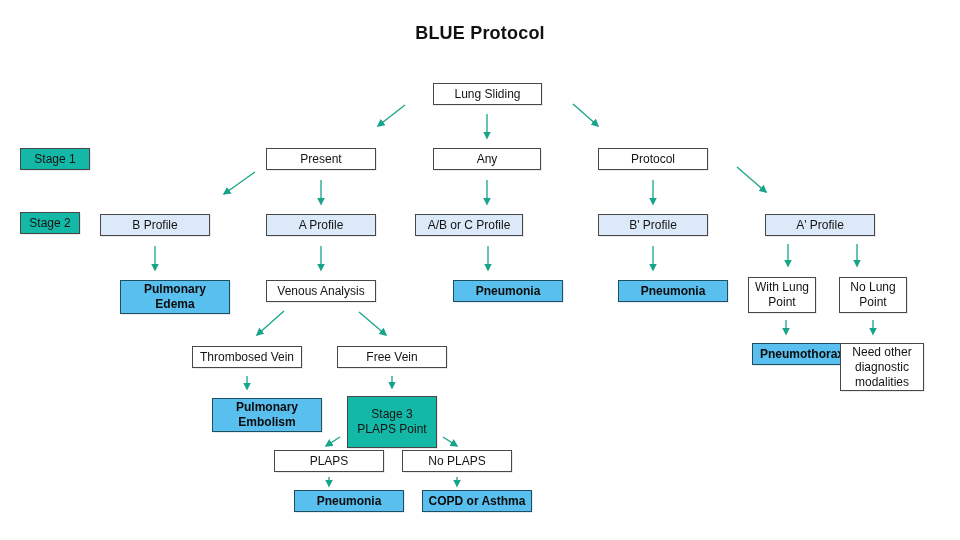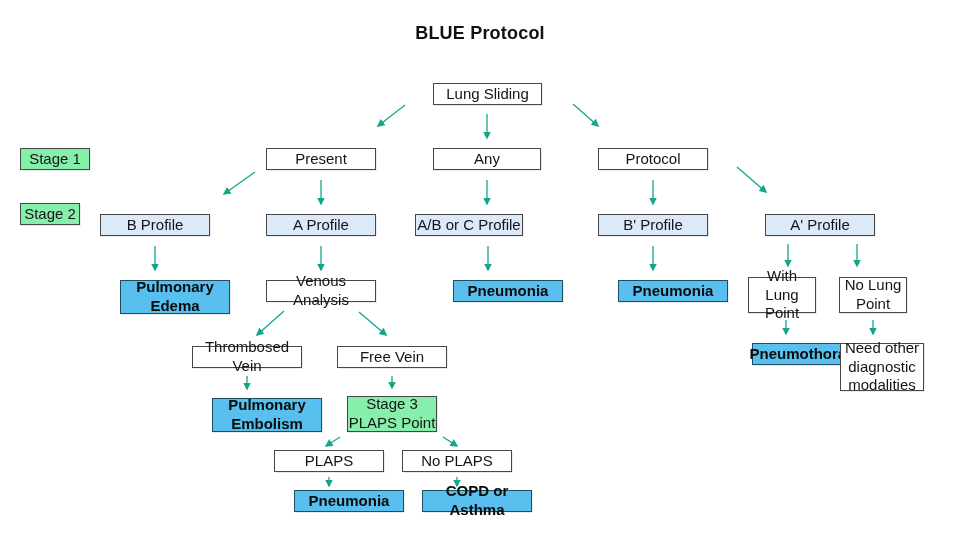--- a/index.html
+++ b/index.html
@@ -23,29 +23,29 @@
     position:absolute;left:0;top:0;width:960px;height:540px;
     pointer-events:none;
   }
   .node{
     position:absolute;
     box-sizing:border-box;
     display:flex;
     align-items:center;
     justify-content:center;
     text-align:center;
-    font-size:15px;
+    font-size:12px;
     line-height:1.25;
     color:#141414;
     background:#ffffff;
     border:1px solid #474747;
     white-space:pre-line;
     box-shadow:1px 1px 0 rgba(0,0,0,0.08);
   }
-  .node.mint{ background:#86efac; }
+  .node.mint{ background:#14b8a6; }
   .node.paleblue{ background:#dce9f8; }
   .node.blue{
     background:#58bfee;
     border:1.5px solid #1d4f63;
     font-weight:bold;
     color:#0b0b0b;
     margin-left:20px;
   }
   .edge-line{ stroke:#17a589; stroke-width:1.3; }
 </style>
@@ -88,21 +88,21 @@
     <line class="edge-line" x1="457" y1="477" x2="457" y2="486" marker-end="url(#arrowhead)"></line>
   </svg>
 
   <div class="node" style="left:433px;top:83px;width:109px;height:22px">Lung Sliding</div>
 
   <div class="node mint" style="left:20px;top:148px;width:70px;height:22px">Stage 1</div>
   <div class="node" style="left:266px;top:148px;width:110px;height:22px">Present</div>
   <div class="node" style="left:433px;top:148px;width:108px;height:22px">Any</div>
   <div class="node" style="left:598px;top:148px;width:110px;height:22px">Protocol</div>
 
-  <div class="node mint" style="left:20px;top:203px;width:60px;height:22px">Stage 2</div>
+  <div class="node mint" style="left:20px;top:212px;width:60px;height:22px">Stage 2</div>
   <div class="node paleblue" style="left:100px;top:214px;width:110px;height:22px">B Profile</div>
   <div class="node paleblue" style="left:266px;top:214px;width:110px;height:22px">A Profile</div>
   <div class="node paleblue" style="left:415px;top:214px;width:108px;height:22px">A/B or C Profile</div>
   <div class="node paleblue" style="left:598px;top:214px;width:110px;height:22px">B' Profile</div>
   <div class="node paleblue" style="left:765px;top:214px;width:110px;height:22px">A' Profile</div>
 
   <div class="node blue" style="left:100px;top:280px;width:110px;height:34px">Pulmonary
 Edema</div>
   <div class="node" style="left:266px;top:280px;width:110px;height:22px">Venous Analysis</div>
   <div class="node blue" style="left:433px;top:280px;width:110px;height:22px">Pneumonia</div>
@@ -114,21 +114,21 @@
 
   <div class="node" style="left:192px;top:346px;width:110px;height:22px">Thrombosed Vein</div>
   <div class="node" style="left:337px;top:346px;width:110px;height:22px">Free Vein</div>
   <div class="node blue" style="left:732px;top:343px;width:100px;height:22px">Pneumothorax</div>
   <div class="node" style="left:840px;top:343px;width:84px;height:48px">Need other
 diagnostic
 modalities</div>
 
   <div class="node blue" style="left:192px;top:398px;width:110px;height:34px">Pulmonary
 Embolism</div>
-  <div class="node mint" style="left:347px;top:396px;width:90px;height:36px">Stage 3
+  <div class="node mint" style="left:347px;top:396px;width:90px;height:52px">Stage 3
 PLAPS Point</div>
 
   <div class="node" style="left:274px;top:450px;width:110px;height:22px">PLAPS</div>
   <div class="node" style="left:402px;top:450px;width:110px;height:22px">No PLAPS</div>
 
   <div class="node blue" style="left:274px;top:490px;width:110px;height:22px">Pneumonia</div>
   <div class="node blue" style="left:402px;top:490px;width:110px;height:22px">COPD or Asthma</div>
 
 </div>
 

